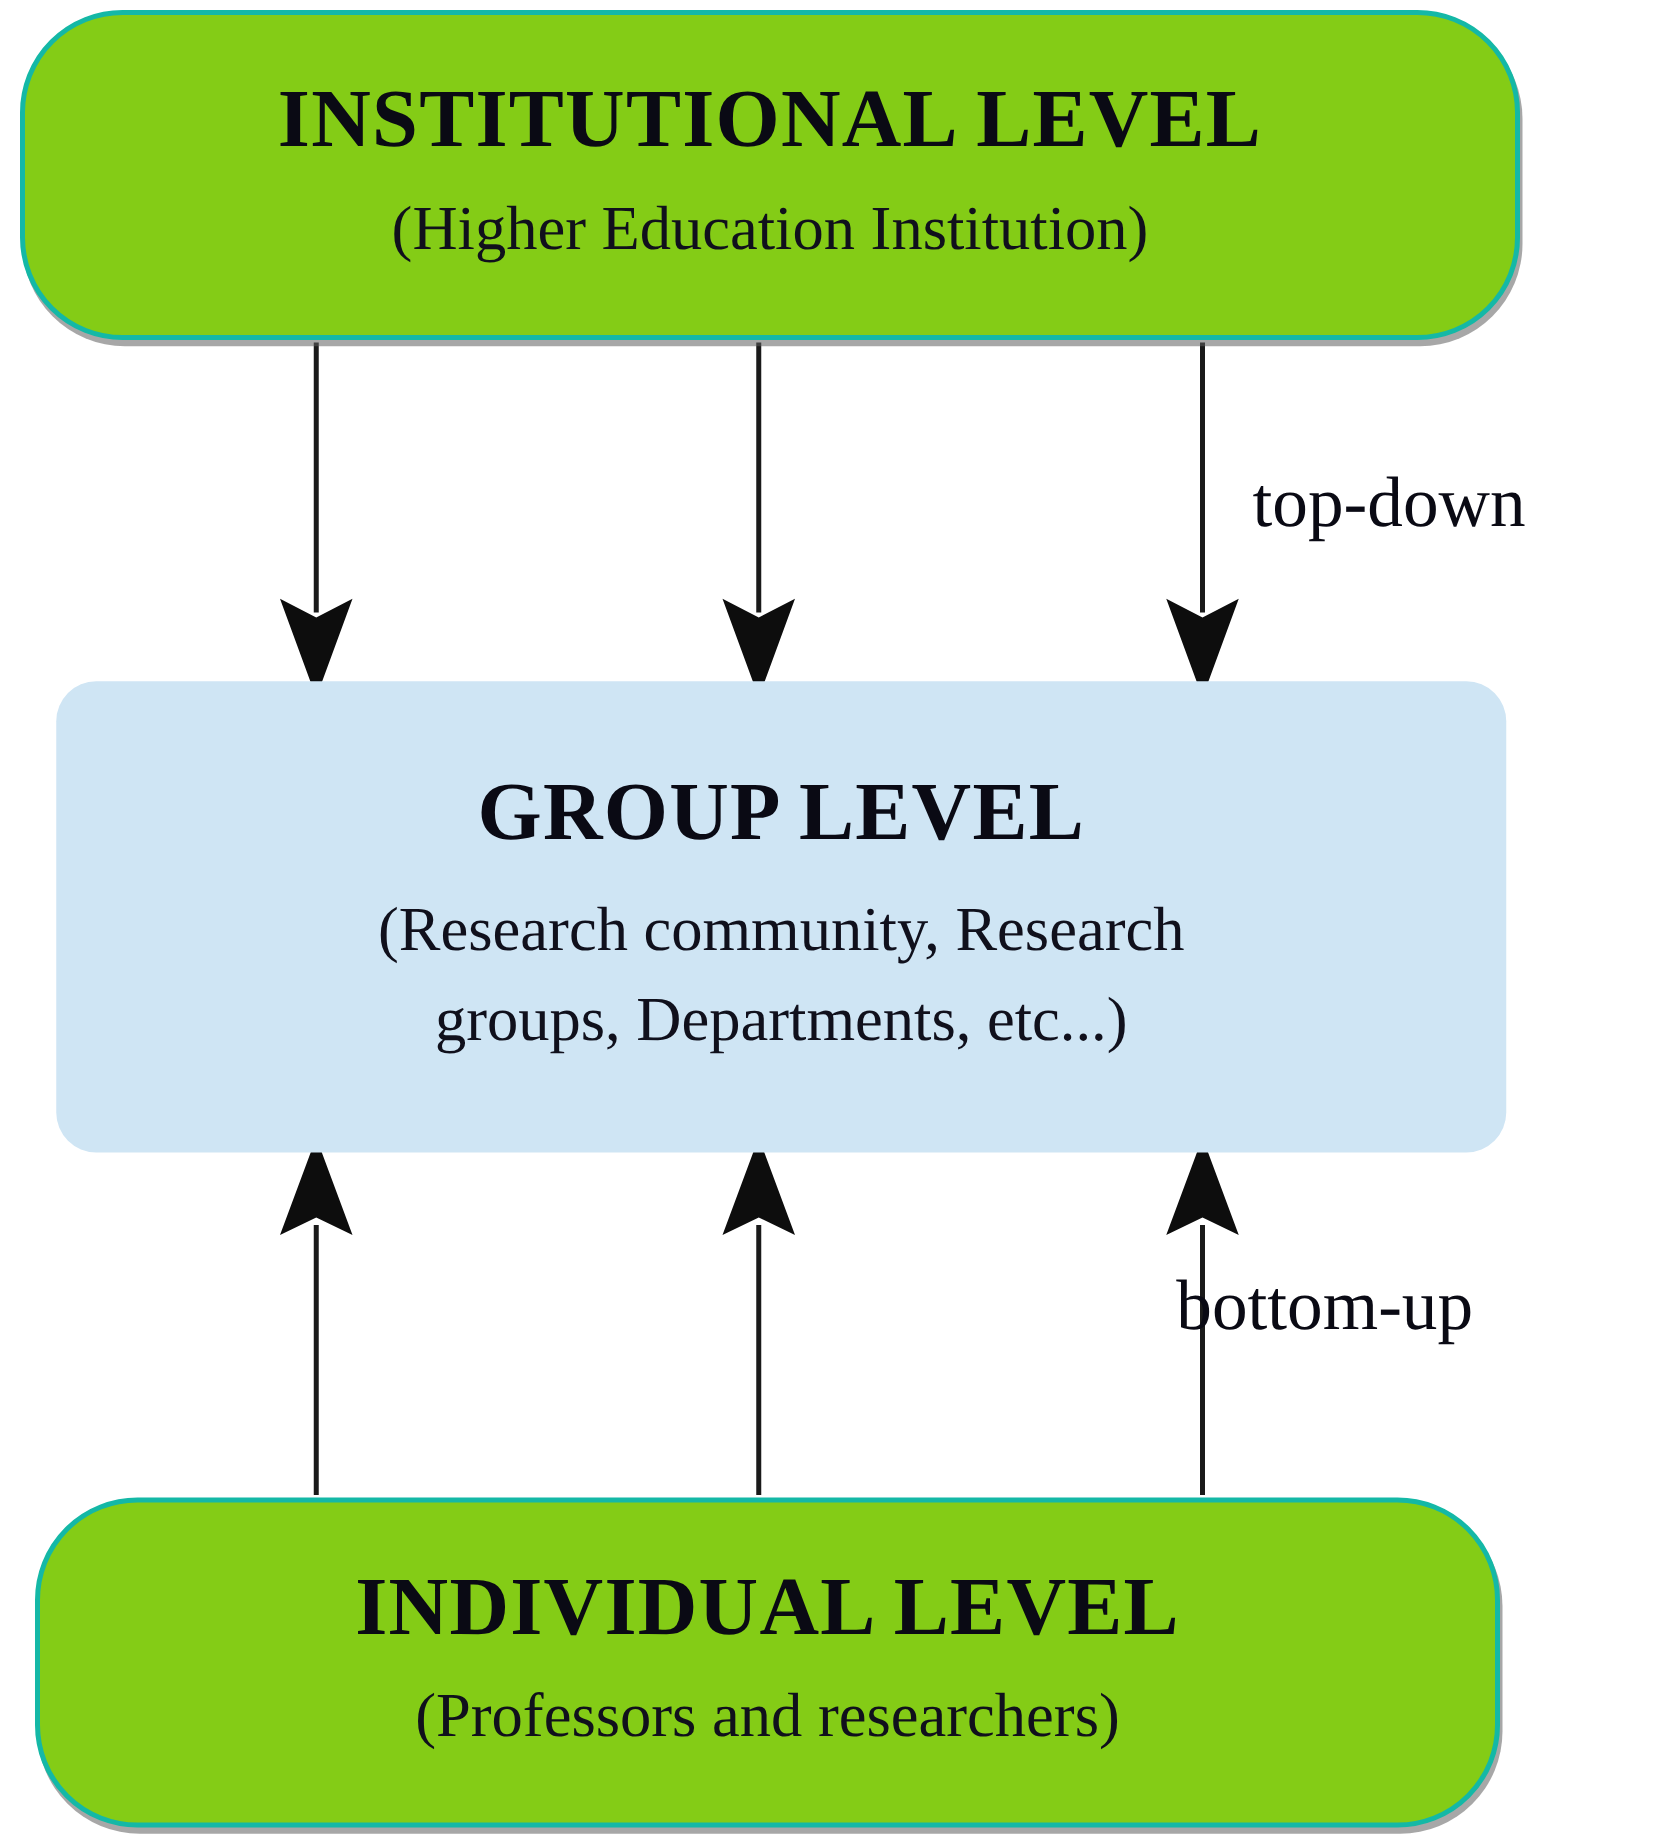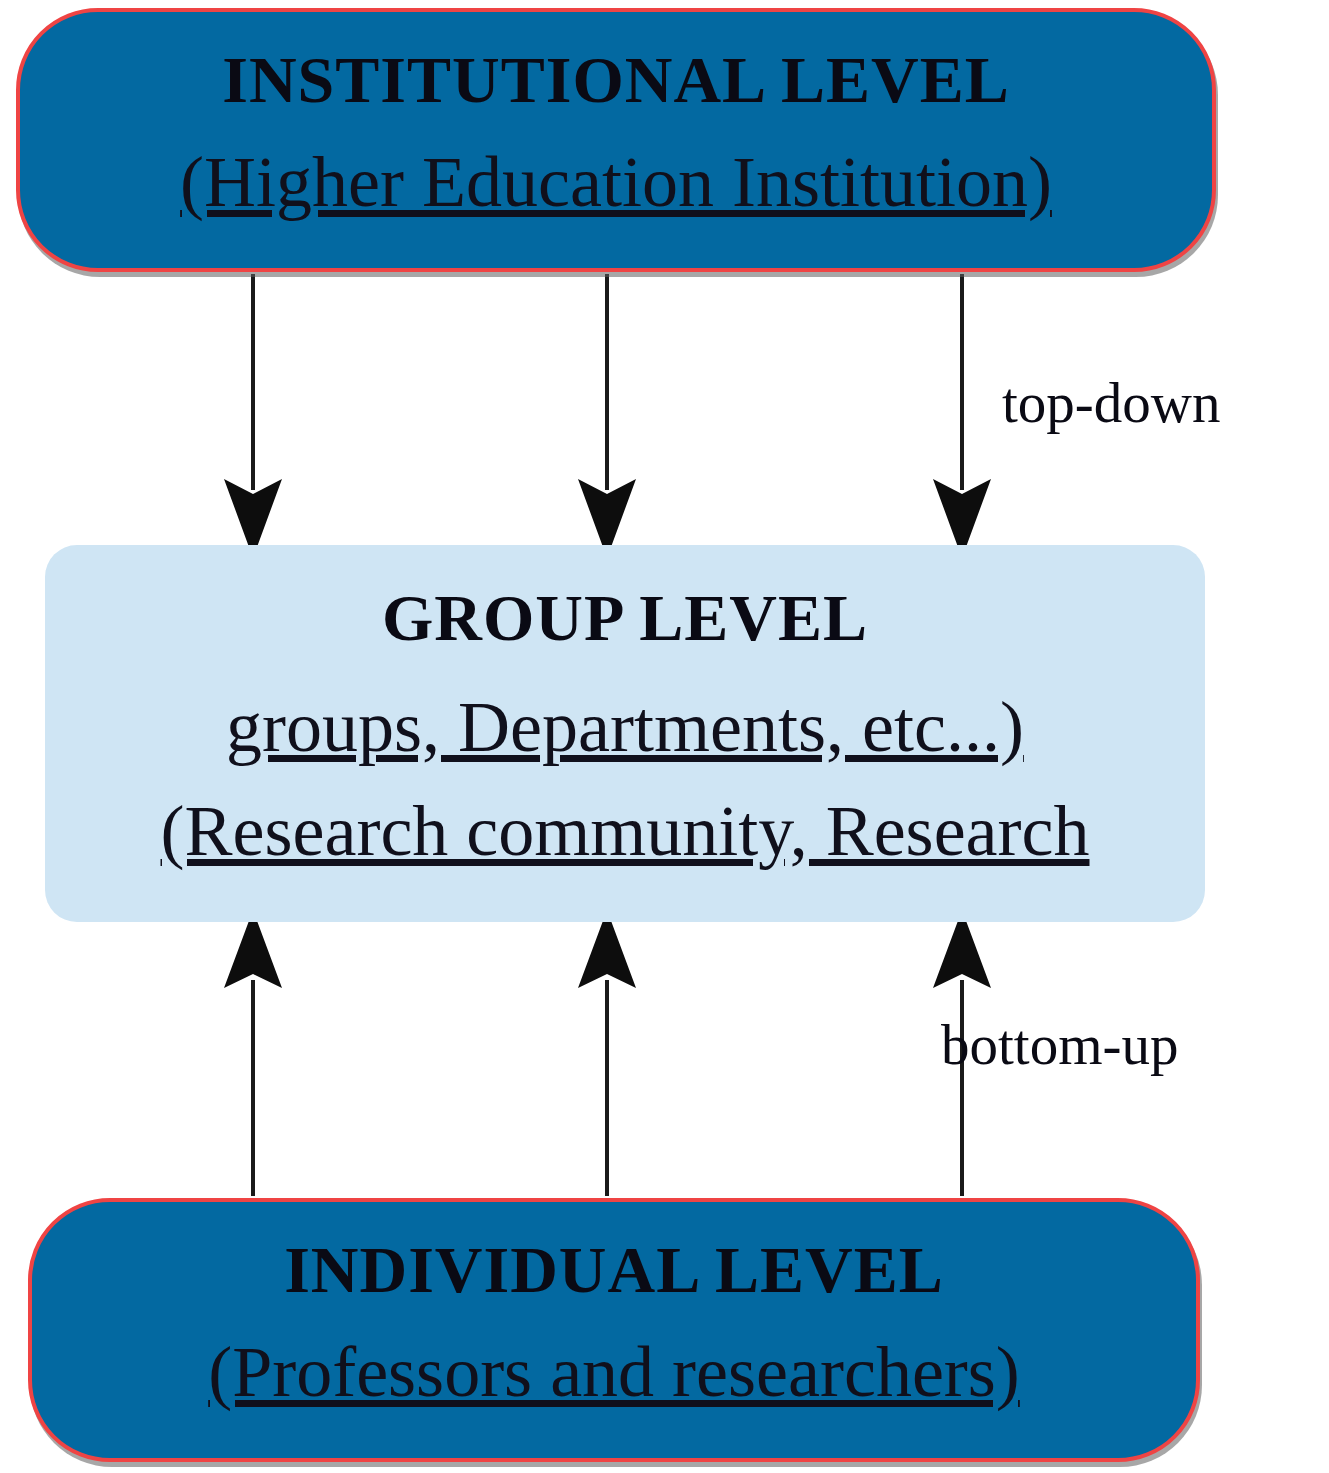--- a/index.html
+++ b/index.html
@@ -19,48 +19,47 @@
   .node {
     position: absolute;
     box-sizing: border-box;
     display: flex;
     flex-direction: column;
     align-items: center;
     justify-content: center;
     text-align: center;
   }
   .node.white {
-    background: #0369a1;
-    border: 4px solid #ef4444;
+    background: #84cc16;
+    border: 4px solid #14b8a6;
     border-radius: 82px;
     box-shadow: 2px 5px 0 rgba(95, 95, 95, 0.55);
   }
   .node.blue {
     background: #cfe5f4;
     border: none;
     border-radius: 32px;
   }
   #institutional-box { left: 16px;  top: 8px;    width: 1200px; height: 264px; }
   #group-box         { left: 45px;  top: 545px;  width: 1160px; height: 377px; }
   #individual-box    { left: 28px;  top: 1198px; width: 1172px; height: 264px; }
 
   .node-title {
     font-size: 66px;
     font-weight: bold;
     letter-spacing: 1px;
     line-height: 1.05;
     color: #0a0a14;
   }
   .node-subtitle {
-    font-size: 72px;
+    font-size: 50px;
     font-weight: normal;
     line-height: 1.45;
     margin-top: 16px;
     color: #10101c;
-    text-decoration: underline;
   }
   #group-box .node-subtitle { margin-top: 22px; }
   .sub-line { display: block; }
 
   .flow-label {
     position: absolute;
     font-size: 57px;
     color: #0a0a14;
     white-space: nowrap;
     text-align: right;
@@ -116,22 +115,22 @@
   <div id="institutional-box" class="node white">
     <div class="node-title">INSTITUTIONAL LEVEL</div>
     <div class="node-subtitle">(Higher Education Institution)</div>
   </div>
 
   <div id="top-down-label" class="flow-label">top-down</div>
 
   <div id="group-box" class="node blue">
     <div class="node-title">GROUP LEVEL</div>
     <div class="node-subtitle">
+      <span class="sub-line">(Research community, Research</span>
       <span class="sub-line">groups,  Departments, etc...)</span>
-      <span class="sub-line">(Research community, Research</span>
     </div>
   </div>
 
   <div id="bottom-up-label" class="flow-label">bottom-up</div>
 
   <div id="individual-box" class="node white">
     <div class="node-title">INDIVIDUAL LEVEL</div>
     <div class="node-subtitle">(Professors and researchers)</div>
   </div>
 

